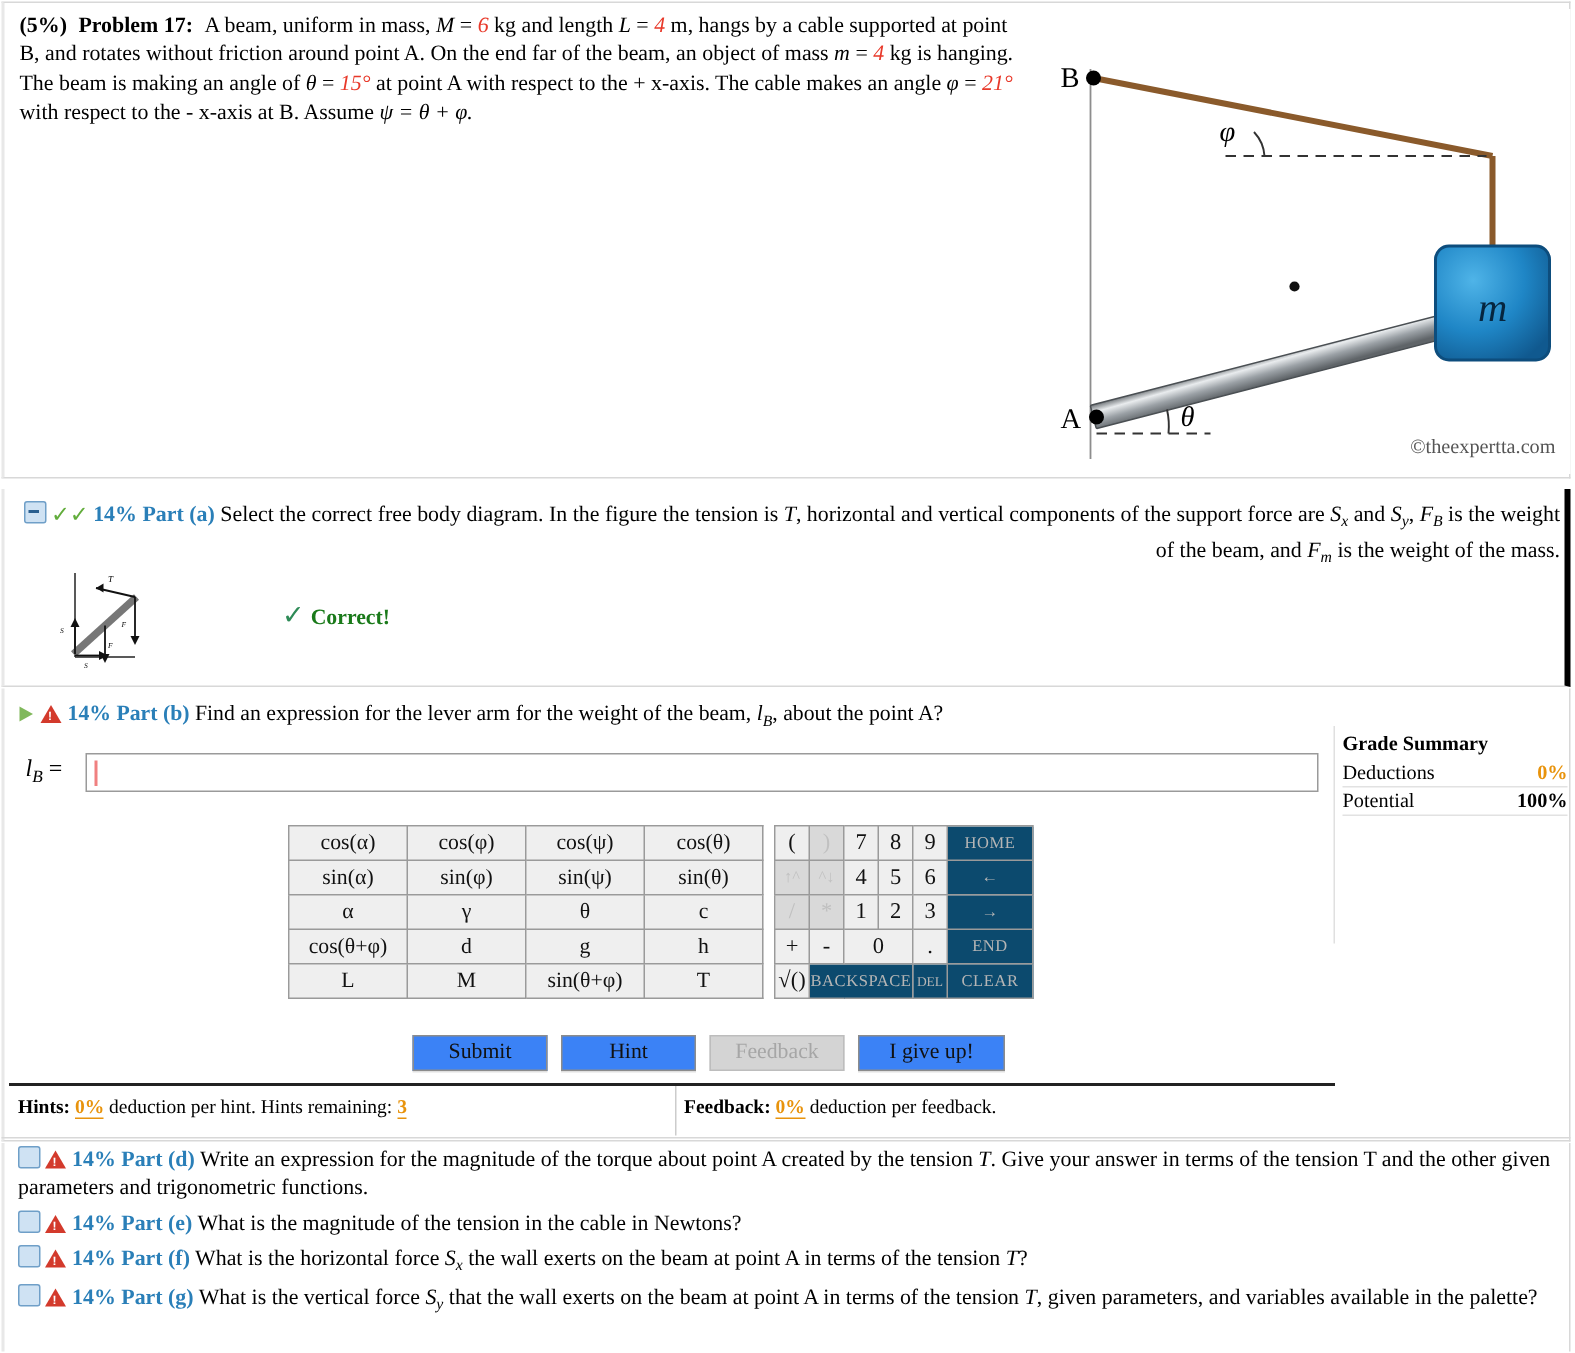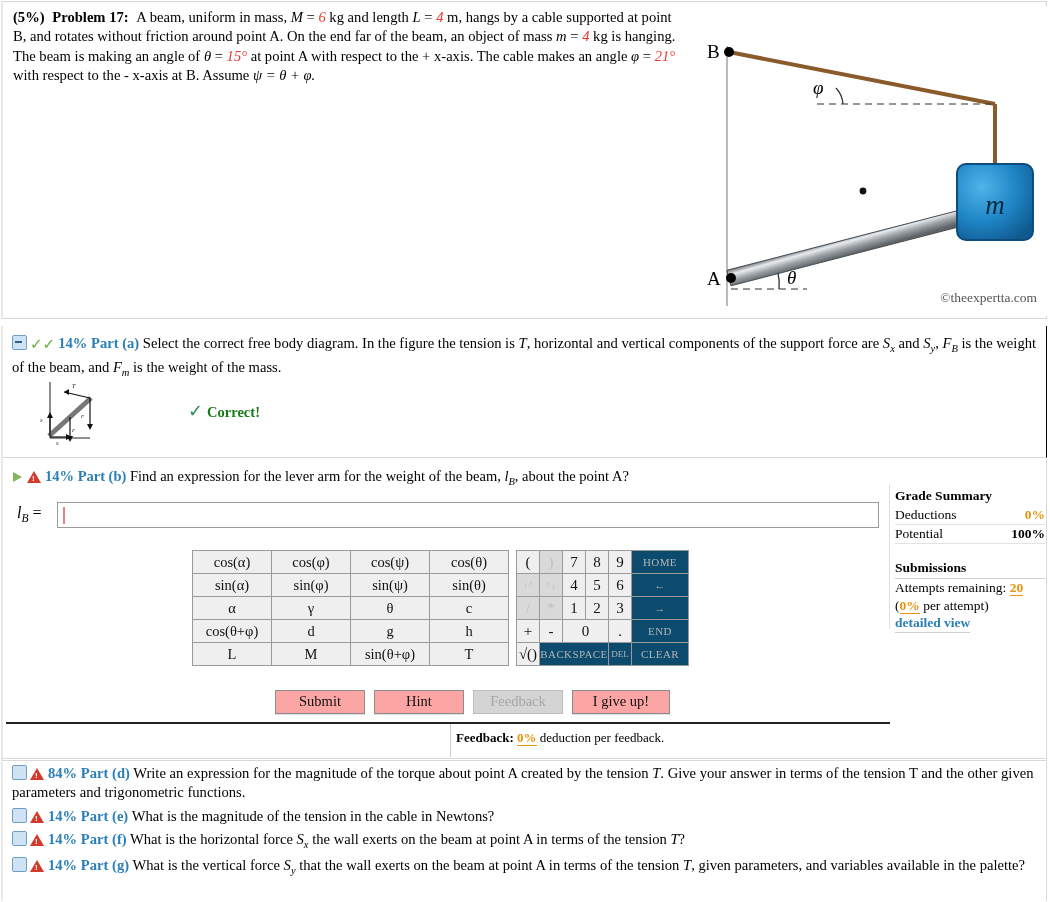--- a/index.html
+++ b/index.html
@@ -33,23 +33,24 @@
     position:absolute;left:692px;top:4px;width:352px;height:310px;
     background:#fff;
   }
   .figure svg{display:block;}
   .copyright{
     position:absolute;right:10px;bottom:10px;
     font-size:13.5px;color:#555;font-family:"Liberation Serif",serif;
   }
   .part-a{
     position:absolute;left:1px;top:326px;width:1046px;height:132px;
-    border-left:2px solid #e8e8e8;border-right:1px solid #000000;
+    border-left:2px solid #e8e8e8;border-right:4px solid #000000;
     border-bottom:1px solid #d8d8d8;
     box-sizing:border-box;
+    text-align:right;
   }
   .part-head{font-size:14.6px;line-height:1.42;}
   .ptag{color:#2a7fb8;font-weight:bold;}
   .ptext{color:#000;}
 
   .icon-box{
     display:inline-block;width:13px;height:13px;vertical-align:-2px;
     border:1px solid #6f9fc8;background:#cfe2f3;border-radius:2px;
     position:relative;margin-right:3px;
   }
@@ -118,21 +119,21 @@
     font-family:"Liberation Serif",serif;}
   .palette td.dim{color:#c0c0c0;background:#d9d9d9;}
   .palette td.dim2{color:#b5b5b5;background:#0c4a6e;}
   .palette td.num{font-size:15px;}
   .palette td.sep{border:none;background:transparent;width:7px;}
 
   
   .btn-row{position:absolute;left:275px;top:690px;}
   .btn{
     display:inline-block;width:88px;height:22px;line-height:21px;text-align:center;
-    border:1px solid #8c8c8c;background:#fca5a5;margin-right:9px;
+    border:1px solid #8c8c8c;background:#3b82f6;margin-right:9px;
     font-family:"Liberation Serif",serif;font-size:14.5px;color:#111;
     box-shadow:0 1px 0 rgba(0,0,0,.12);
   }
   .btn.wide{width:96px;}
   .btn.disabled{background:#d4d4d4;color:#a6a6a6;border-color:#bdbdbd;box-shadow:none;}
 
   
   .hints-bar{
     position:absolute;left:6px;top:722px;width:884px;height:33px;
     border-top:2px solid #222;box-sizing:border-box;
@@ -353,60 +354,53 @@
     </tr>
   </tbody>
     </table>
 
   <div class="btn-row">
     <span class="btn">Submit</span><span class="btn">Hint</span><span class="btn disabled">Feedback</span><span class="btn wide">I give up!</span>
   </div>
 
   <div class="hints-bar">
     <div class="vsep"></div>
+    <div class="hints-left">
+      <b>Hints:</b>
+      <span class="orange u">0%</span>
+      <span>deduction per hint. Hints remaining:</span>
+      <span class="orange u">3</span>
+    </div>
     <div class="hints-right">
       <b>Feedback:</b>
       <span class="orange u">0%</span>
       <span>deduction per feedback.</span>
     </div>
   </div>
 
   <div class="gsep"></div>
   <div class="grade">
     <h4>Grade Summary</h4>
     <div class="row">
       <span>Deductions</span>
       <span class="v o">0%</span>
     </div>
     <div class="row">
       <span>Potential</span>
       <span class="v">100%</span>
     </div>
-    <div class="sub">
-      <h4>Submissions</h4>
-      <div class="att grade-div">
-        <span>Attempts remaining:</span>
-        <span class="orange u">20</span>
-      </div>
-      <div class="att">
-        <span>(</span><span class="orange u">0%</span><span> per attempt)</span>
-      </div>
-      <div>
-        <span class="dv">detailed view</span>
-      </div>
-    </div>
   </div>
 
   <div class="sep-top"></div>
 
   <div class="lower">
 
 
     <div class="row">
-      <span class="icon-box plain"></span><span class="icon-warn"></span><span class="ptag">84% Part (d)</span>
+      <span class="icon-box plain"></span><span class="icon-warn"></span><span class="ptag">14% Part (d)</span>
       <span>Write an expression for the magnitude of the torque about point A created by the tension </span><span class="it">T</span><span>. Give your answer in terms of the tension T and the other given parameters and trigonometric functions.</span>
     </div>
 
     <div class="row">
       <span class="icon-box plain"></span><span class="icon-warn"></span><span class="ptag">14% Part (e)</span>
       <span>What is the magnitude of the tension in the cable in Newtons?</span>
     </div>
 
     <div class="row">
       <span class="icon-box plain"></span><span class="icon-warn"></span><span class="ptag">14% Part (f)</span>

